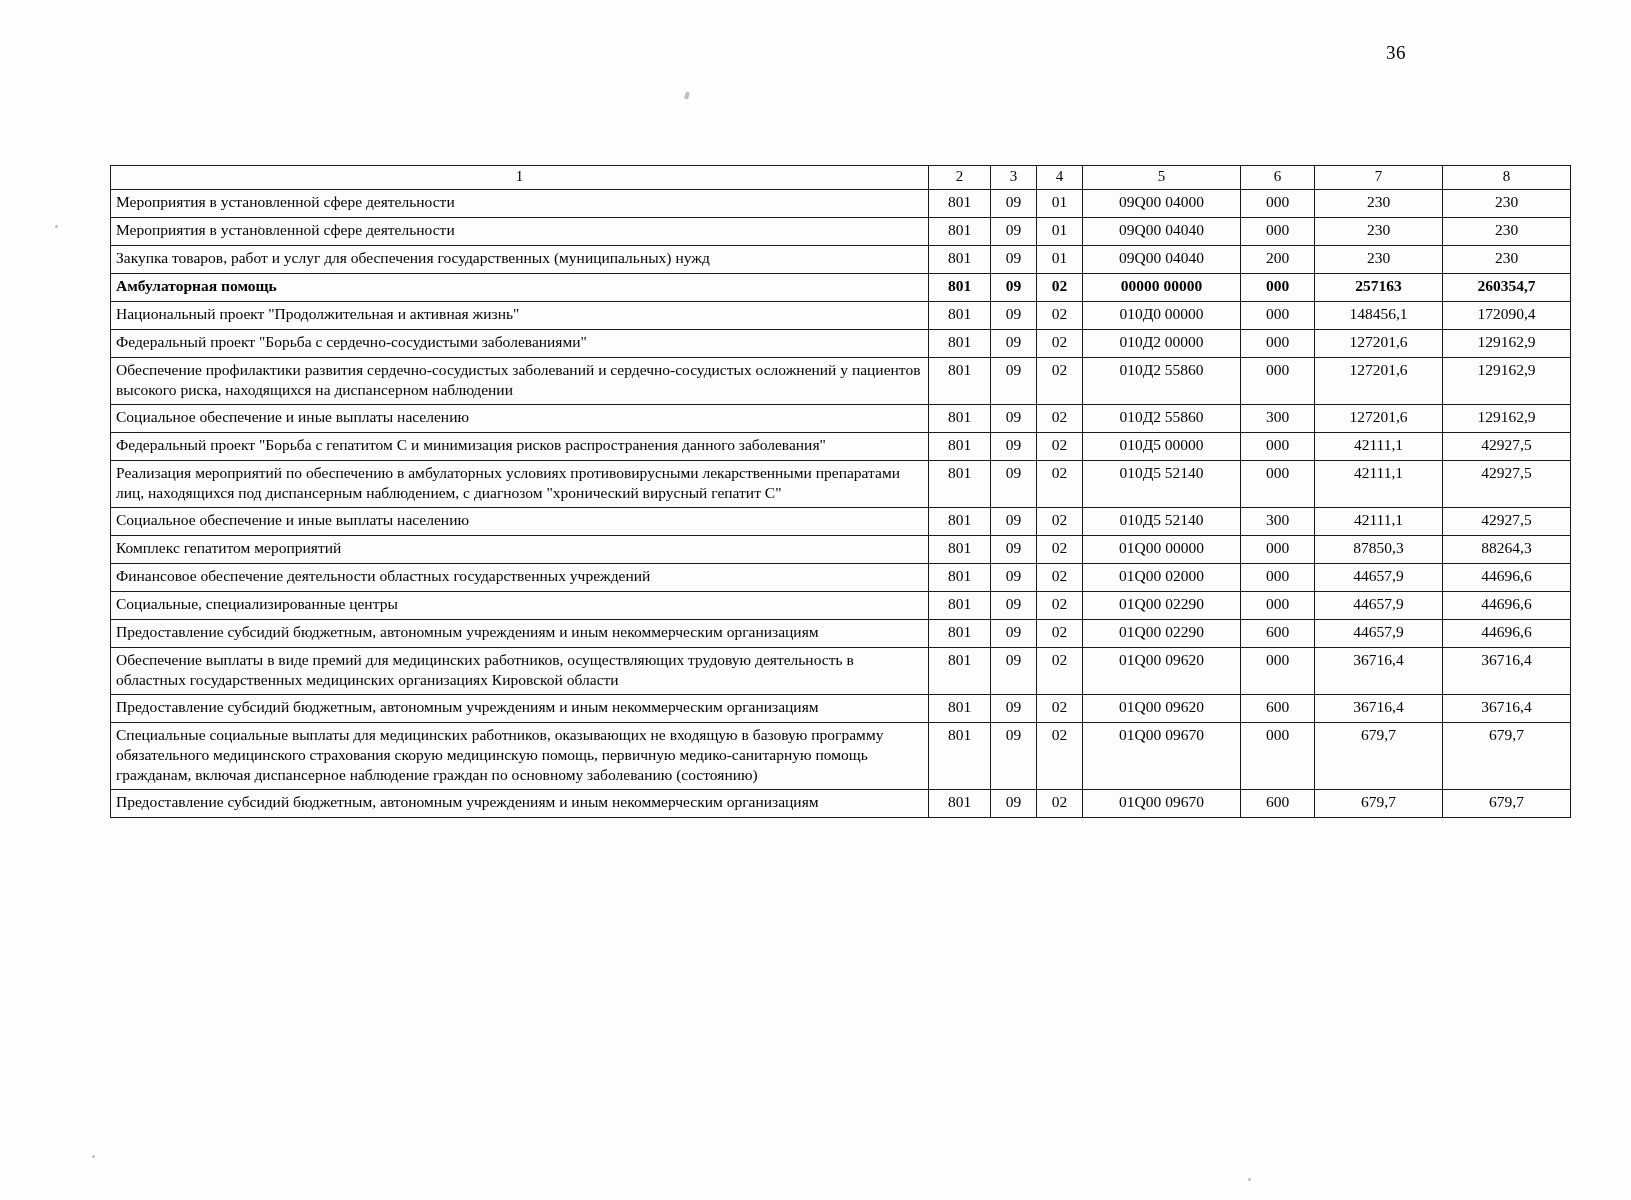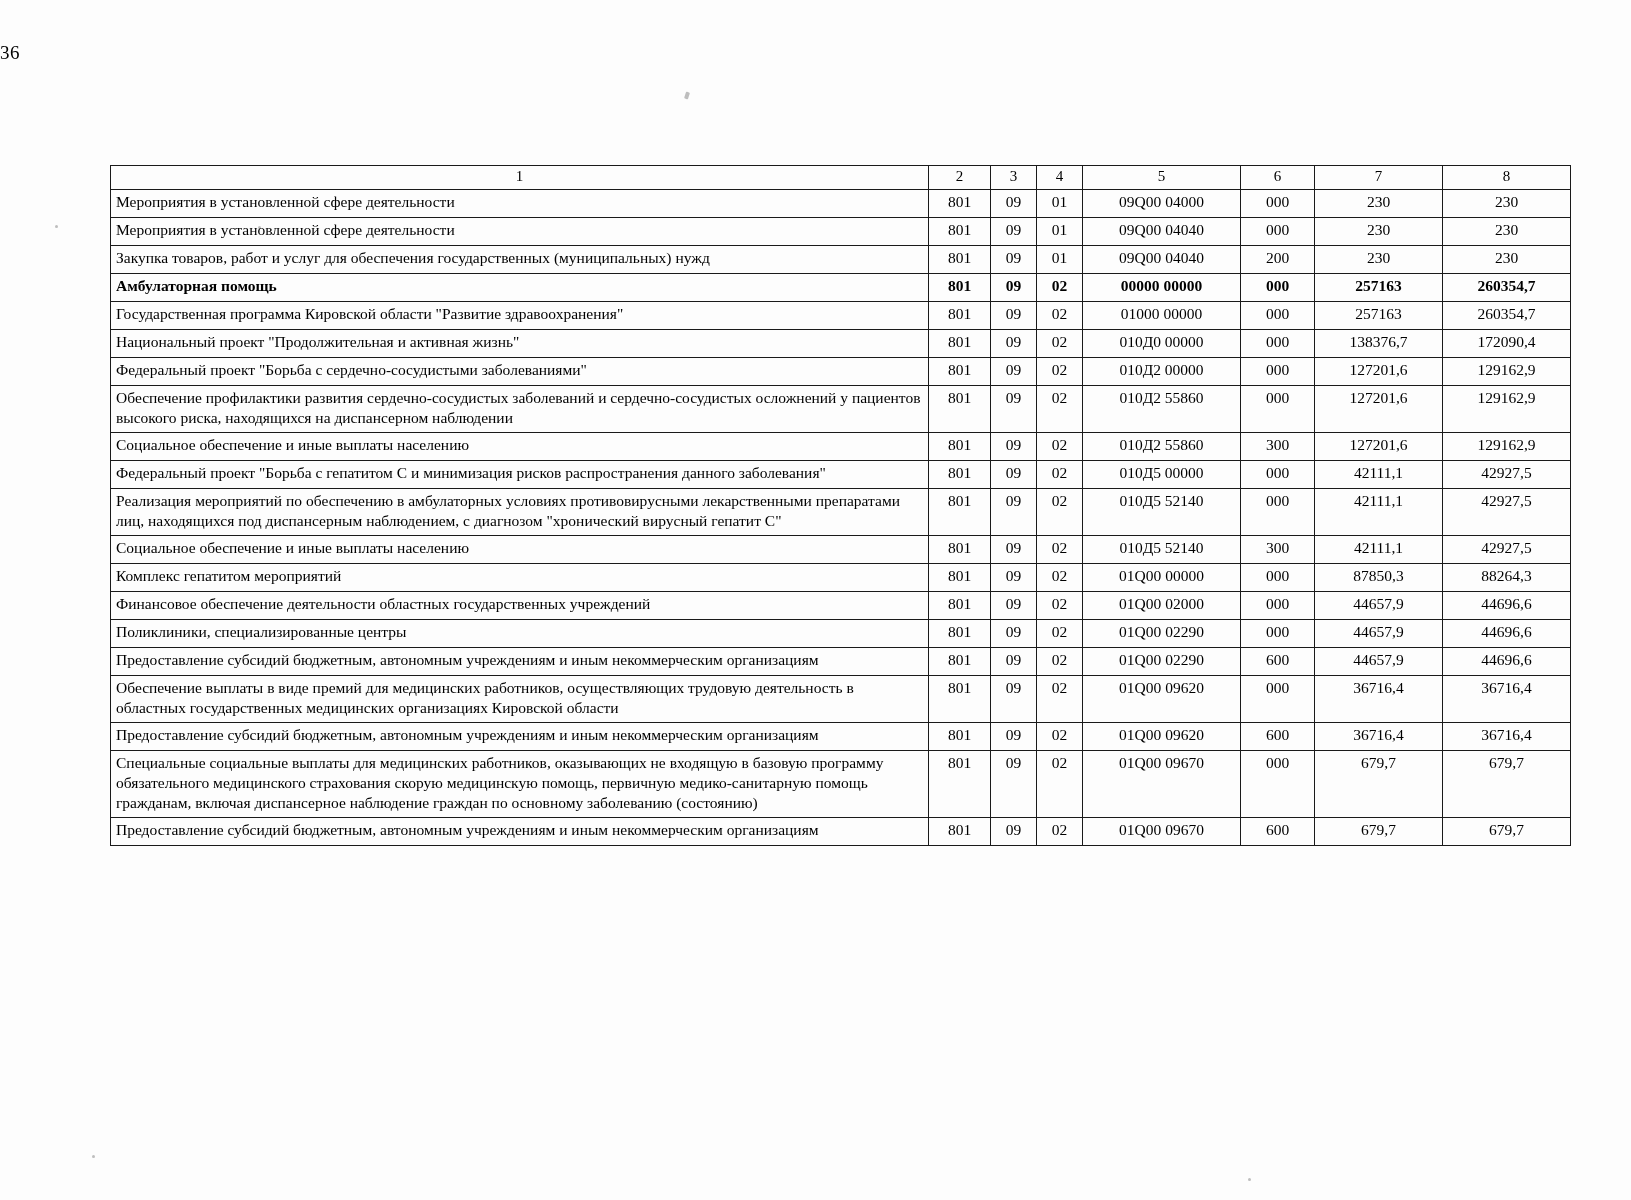--- a/index.html
+++ b/index.html
@@ -19,23 +19,24 @@
     position: relative;
     width: 1631px;
     height: 1200px;
     background: #fdfdfd;
   }
   .page-number {
     position: absolute;
     top: 42px;
     left: 0;
     width: 1368px;
-    text-align: left;
+    text-align: right;
     font-size: 19px;
     letter-spacing: 0.5px;
+    padding-left: 38px;
   }
   .speck {
     position: absolute;
     background: #8a8a8a;
     border-radius: 50%;
     opacity: .55;
   }
   .table-wrap {
     position: absolute;
     left: 110px;
@@ -144,37 +145,27 @@
             <td class="c-name tall1">Амбулаторная помощь</td>
             <td class="c-center">801</td>
             <td class="c-center">09</td>
             <td class="c-center">02</td>
             <td class="c-center">00000 00000</td>
             <td class="c-center">000</td>
             <td class="c-center">257163</td>
             <td class="c-center">260354,7</td>
           </tr>
           <tr>
-            <td class="c-name tall1">Государственная программа Кировской области "Развитие здравоохранения"</td>
-            <td class="c-center">801</td>
-            <td class="c-center">09</td>
-            <td class="c-center">02</td>
-            <td class="c-center">01000 00000</td>
-            <td class="c-center">000</td>
-            <td class="c-center">257163</td>
-            <td class="c-center">260354,7</td>
-          </tr>
-          <tr>
             <td class="c-name tall1">Национальный проект "Продолжительная и активная жизнь"</td>
             <td class="c-center">801</td>
             <td class="c-center">09</td>
             <td class="c-center">02</td>
             <td class="c-center">010Д0 00000</td>
             <td class="c-center">000</td>
-            <td class="c-center">138376,7</td>
+            <td class="c-center">148456,1</td>
             <td class="c-center">172090,4</td>
           </tr>
           <tr>
             <td class="c-name tall1">Федеральный проект "Борьба с сердечно-сосудистыми заболеваниями"</td>
             <td class="c-center">801</td>
             <td class="c-center">09</td>
             <td class="c-center">02</td>
             <td class="c-center">010Д2 00000</td>
             <td class="c-center">000</td>
             <td class="c-center">127201,6</td>
@@ -244,21 +235,21 @@
             <td class="c-name tall1">Финансовое обеспечение деятельности областных государственных учреждений</td>
             <td class="c-center">801</td>
             <td class="c-center">09</td>
             <td class="c-center">02</td>
             <td class="c-center">01Q00 02000</td>
             <td class="c-center">000</td>
             <td class="c-center">44657,9</td>
             <td class="c-center">44696,6</td>
           </tr>
           <tr>
-            <td class="c-name tall1">Поликлиники, специализированные центры</td>
+            <td class="c-name tall1">Социальные, специализированные центры</td>
             <td class="c-center">801</td>
             <td class="c-center">09</td>
             <td class="c-center">02</td>
             <td class="c-center">01Q00 02290</td>
             <td class="c-center">000</td>
             <td class="c-center">44657,9</td>
             <td class="c-center">44696,6</td>
           </tr>
           <tr>
             <td class="c-name tall1">Предоставление субсидий бюджетным, автономным учреждениям и иным некоммерческим организациям</td>

